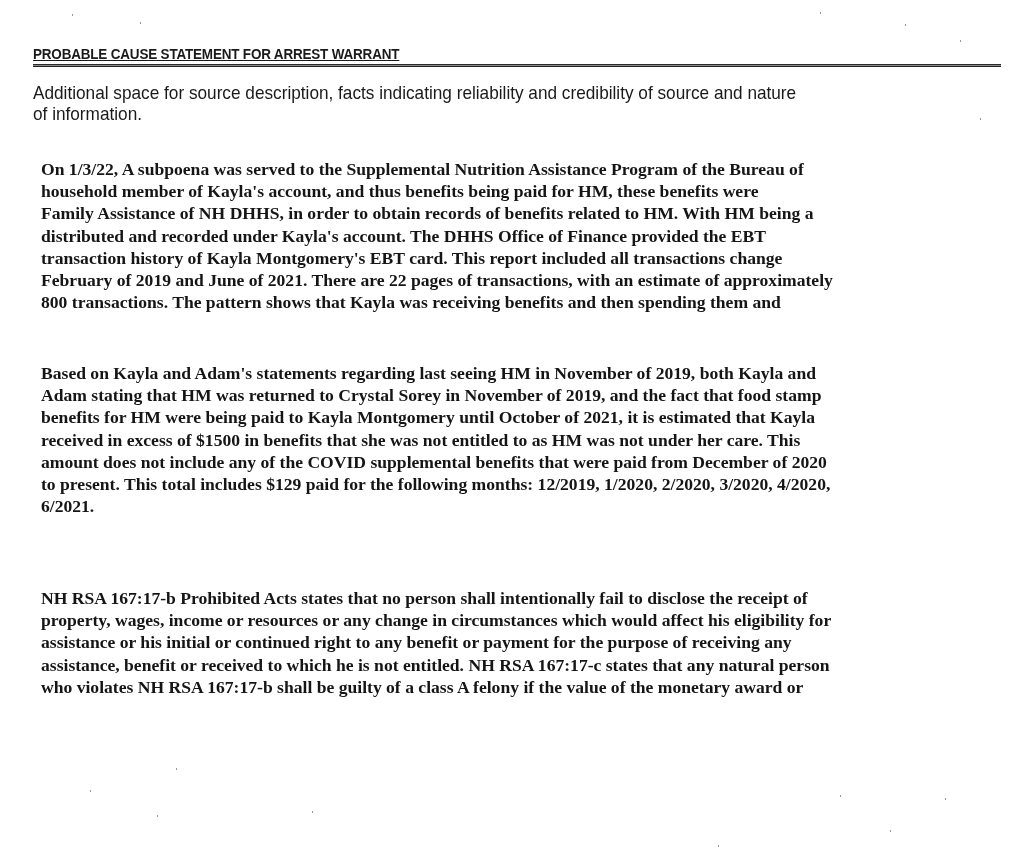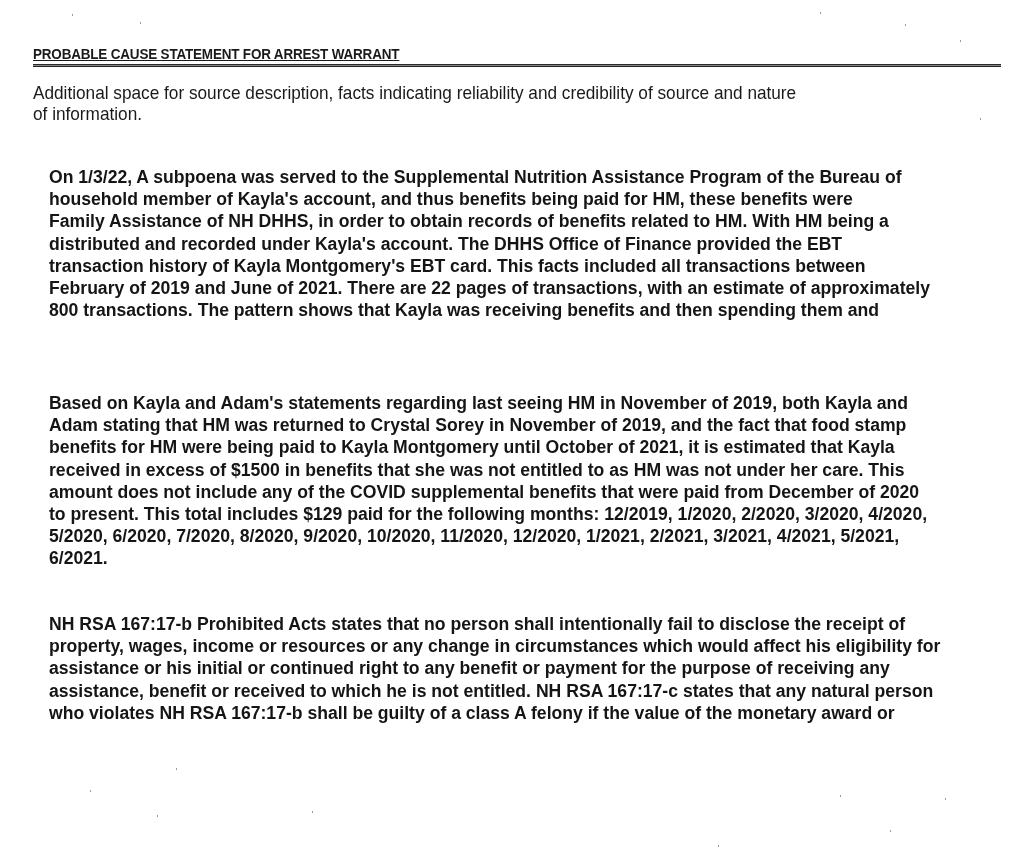--- a/index.html
+++ b/index.html
@@ -18,26 +18,26 @@
     position: absolute; left: 33px; top: 64px; width: 968px; height: 3px;
     background: linear-gradient(to bottom, #2a2a2a 0, #2a2a2a 1px, #888 1px, #888 2px, #222 2px);
   }
   .instructions {
     position: absolute; left: 33px; top: 82px; width: 980px;
     font-family: "Liberation Sans", sans-serif; font-size: 18.5px; line-height: 21px;
     color: #1a1a1a; transform: scaleX(0.93); transform-origin: left top; width: 1050px;
   }
   .para {
     position: absolute; left: 33px; width: 975px;
-    font-family: Liberation Sans, sans-serif; font-weight: bold; font-size: 17.6px;
-    line-height: 22.2px; color: #151515; margin: 16px;
+    font-family: Liberation Serif, serif; font-weight: bold; font-size: 17.6px;
+    line-height: 22.2px; color: #151515; margin: 8px;
   }
   .p1 { top: 150px; }
-  .p2 { top: 376px; }
-  .p3 { top: 597px; }
+  .p2 { top: 354px; }
+  .p3 { top: 579px; }
   .line { display: block; white-space: nowrap; }
   .speck { position: absolute; width: 1px; height: 2px; background: #999; }
 </style>
 </head>
 <body>
 
 <div class="page">
 
   <div class="header-title">PROBABLE CAUSE STATEMENT FOR ARREST WARRANT</div>
   <div class="rule"></div>
@@ -45,33 +45,32 @@
   <div class="instructions">
     <span class="line">Additional space for source description, facts indicating reliability and credibility of source and nature</span>
     <span class="line">of information.</span>
   </div>
 
   <div class="para p1">
     <span class="line">On 1/3/22, A subpoena was served to the Supplemental Nutrition Assistance Program of the Bureau of</span>
     <span class="line">household member of Kayla's account, and thus benefits being paid for HM, these benefits were</span>
     <span class="line">Family Assistance of NH DHHS, in order to obtain records of benefits related to HM. With HM being a</span>
     <span class="line">distributed and recorded under Kayla's account. The DHHS Office of Finance provided the EBT</span>
-    <span class="line">transaction history of Kayla Montgomery's EBT card. This facts included all transactions between</span>
+    <span class="line">transaction history of Kayla Montgomery's EBT card. This report included all transactions change</span>
     <span class="line">February of 2019 and June of 2021. There are 22 pages of transactions, with an estimate of approximately</span>
     <span class="line">800 transactions. The pattern shows that Kayla was receiving benefits and then spending them and</span>
   </div>
 
   <div class="para p2">
     <span class="line">Based on Kayla and Adam's statements regarding last seeing HM in November of 2019, both Kayla and</span>
     <span class="line">Adam stating that HM was returned to Crystal Sorey in November of 2019, and the fact that food stamp</span>
     <span class="line">benefits for HM were being paid to Kayla Montgomery until October of 2021, it is estimated that Kayla</span>
     <span class="line">received in excess of $1500 in benefits that she was not entitled to as HM was not under her care. This</span>
     <span class="line">amount does not include any of the COVID supplemental benefits that were paid from December of 2020</span>
     <span class="line">to present. This total includes $129 paid for the following months: 12/2019, 1/2020, 2/2020, 3/2020, 4/2020,</span>
-    <span class="line">5/2020, 6/2020, 7/2020, 8/2020, 9/2020, 10/2020, 11/2020, 12/2020, 1/2021, 2/2021, 3/2021, 4/2021, 5/2021,</span>
     <span class="line">6/2021.</span>
   </div>
 
   <div class="para p3">
     <span class="line">NH RSA 167:17-b Prohibited Acts states that no person shall intentionally fail to disclose the receipt of</span>
     <span class="line">property, wages, income or resources or any change in circumstances which would affect his eligibility for</span>
     <span class="line">assistance or his initial or continued right to any benefit or payment for the purpose of receiving any</span>
     <span class="line">assistance, benefit or received to which he is not entitled.  NH RSA 167:17-c states that any natural person</span>
     <span class="line">who violates NH RSA 167:17-b shall be guilty of a class A felony if the value of the monetary award or</span>
   </div>

